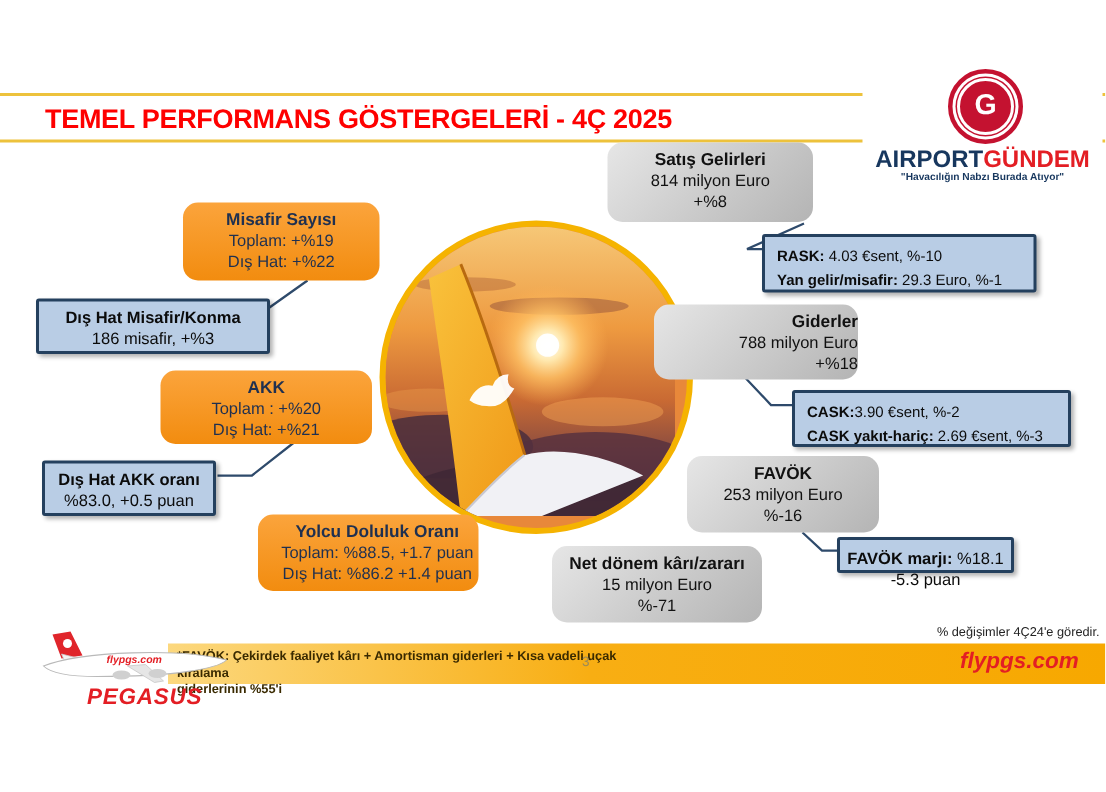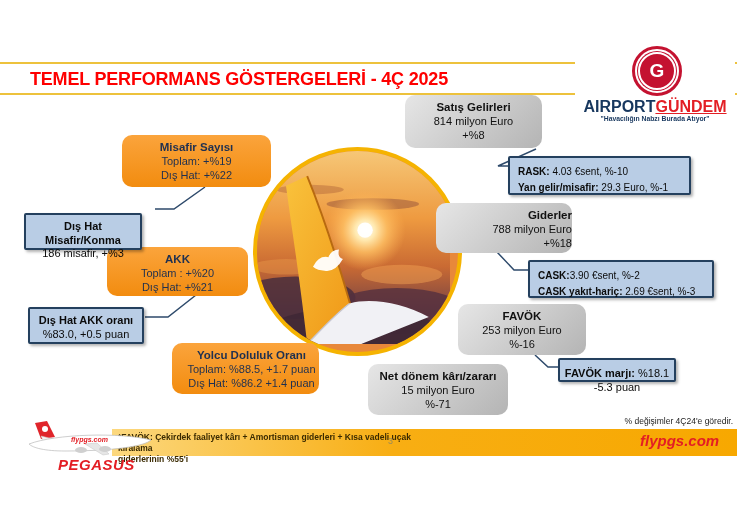--- a/index.html
+++ b/index.html
@@ -6,21 +6,21 @@
   .slide{position:relative;width:737px;height:528px;background:#ffffff;overflow:hidden;
          font-family:"Liberation Sans","DejaVu Sans",sans-serif;}
   .gold-rule{position:absolute;left:0;width:737px;height:2px;background:#edc23c;}
   .page-title{position:absolute;left:30px;top:69px;font-size:18px;font-weight:bold;color:#fe0000;letter-spacing:-0.2px;white-space:nowrap;}
   
   .brand{position:absolute;left:575px;top:38px;width:160px;height:98px;background:#fff;text-align:center;}
   .emblem{position:absolute;left:57px;top:8px;width:44px;height:44px;border-radius:50%;border:3px solid #c41230;background:#fff;display:flex;align-items:center;justify-content:center;}
   .emblem-inner{width:34px;height:34px;border-radius:50%;background:#c41230;color:#fff;display:flex;align-items:center;justify-content:center;font-weight:bold;font-size:19px;border:2px solid #fff;box-shadow:0 0 0 1px #c41230;}
   .brand-word{position:absolute;left:0;top:60px;width:160px;font-size:16px;font-weight:bold;white-space:nowrap;}
   .brand-word .p1{color:#17375e;}
-  .brand-word .p2{color:#e31e24;text-decoration:underline;}
+  .brand-word .p2{color:#e31e24;}
   .brand-tag{position:absolute;left:0;top:77px;width:160px;font-size:6.8px;color:#17375e;font-weight:bold;}
   
   .box{position:absolute;border-radius:10px;text-align:center;line-height:14px;padding-top:5px;box-sizing:border-box;}
   .box .t{font-weight:bold;font-size:11.5px;}
   .box .v{font-size:11px;}
   .orange{background:linear-gradient(180deg,#fba43c,#f28c0f);color:#1f3050;}
   .gray{background:linear-gradient(135deg,#e6e6e6,#b4b4b4);color:#111111;}
   .blue{background:#b9cde5;border:2px solid #24405e;box-shadow:2px 2px 3px rgba(0,0,0,.3);color:#0b0b0b;border-radius:2px;line-height:13.5px;}
   .blue .t{font-size:11px;}
   .blue .v{font-size:11px;}
@@ -100,21 +100,21 @@
   </div>
 
   <svg class="connectors">
     <polyline points="205,187 174,209 155,209" fill="none" stroke="#2e4a6b" stroke-width="1.5"></polyline>
     <polyline points="196,295 168,317 145,317" fill="none" stroke="#2e4a6b" stroke-width="1.5"></polyline>
     <polyline points="536,149 498,166 508,166" fill="none" stroke="#2e4a6b" stroke-width="1.5"></polyline>
     <polyline points="497,252 514,270 528,270" fill="none" stroke="#2e4a6b" stroke-width="1.5"></polyline>
     <polyline points="535,355 548,367 558,367" fill="none" stroke="#2e4a6b" stroke-width="1.5"></polyline>
   </svg>
 
-  <div class="box orange boxlayer" style="left:122px;top:135px;width:149px;height:52px;">
+  <div class="box orange boxlayer" style="left:122px;top:135px;width:131px;height:52px;">
     <div class="t">Misafir Sayısı</div>
     <div class="v">Toplam: +%19</div>
     <div class="v">Dış Hat: +%22</div>
   </div>
   <div class="box orange boxlayer" style="left:107px;top:247px;width:141px;height:49px;">
     <div class="t">AKK</div>
     <div class="v">Toplam : +%20</div>
     <div class="v">Dış Hat: +%21</div>
   </div>
   <div class="box orange boxlayer" style="left:172px;top:343px;width:147px;height:51px;padding-left:12px;">
@@ -137,21 +137,21 @@
     <div class="t">FAVÖK</div>
     <div class="v">253 milyon Euro</div>
     <div class="v">%-16</div>
   </div>
   <div class="box gray boxlayer" style="left:368px;top:364px;width:140px;height:51px;">
     <div class="t">Net dönem kârı/zararı</div>
     <div class="v">15 milyon Euro</div>
     <div class="v">%-71</div>
   </div>
 
-  <div class="box blue boxlayer" style="left:24px;top:213px;width:118px;height:37px;">
+  <div class="box blue boxlayer" style="left:24px;top:199px;width:156px;height:37px;">
     <div class="t">Dış Hat Misafir/Konma</div>
     <div class="v">186 misafir, +%3</div>
   </div>
   <div class="box blue boxlayer" style="left:28px;top:307px;width:116px;height:37px;">
     <div class="t">Dış Hat AKK oranı</div>
     <div class="v">%83.0, +0.5 puan</div>
   </div>
   <div class="box blue lefty boxlayer" style="left:508px;top:156px;width:183px;height:39px;">
     <div><span class="lbl">RASK:</span><span class="val"> 4.03 €sent, %-10</span></div>
     <div><span class="lbl">Yan gelir/misafir:</span><span class="val"> 29.3 Euro, %-1</span></div>

